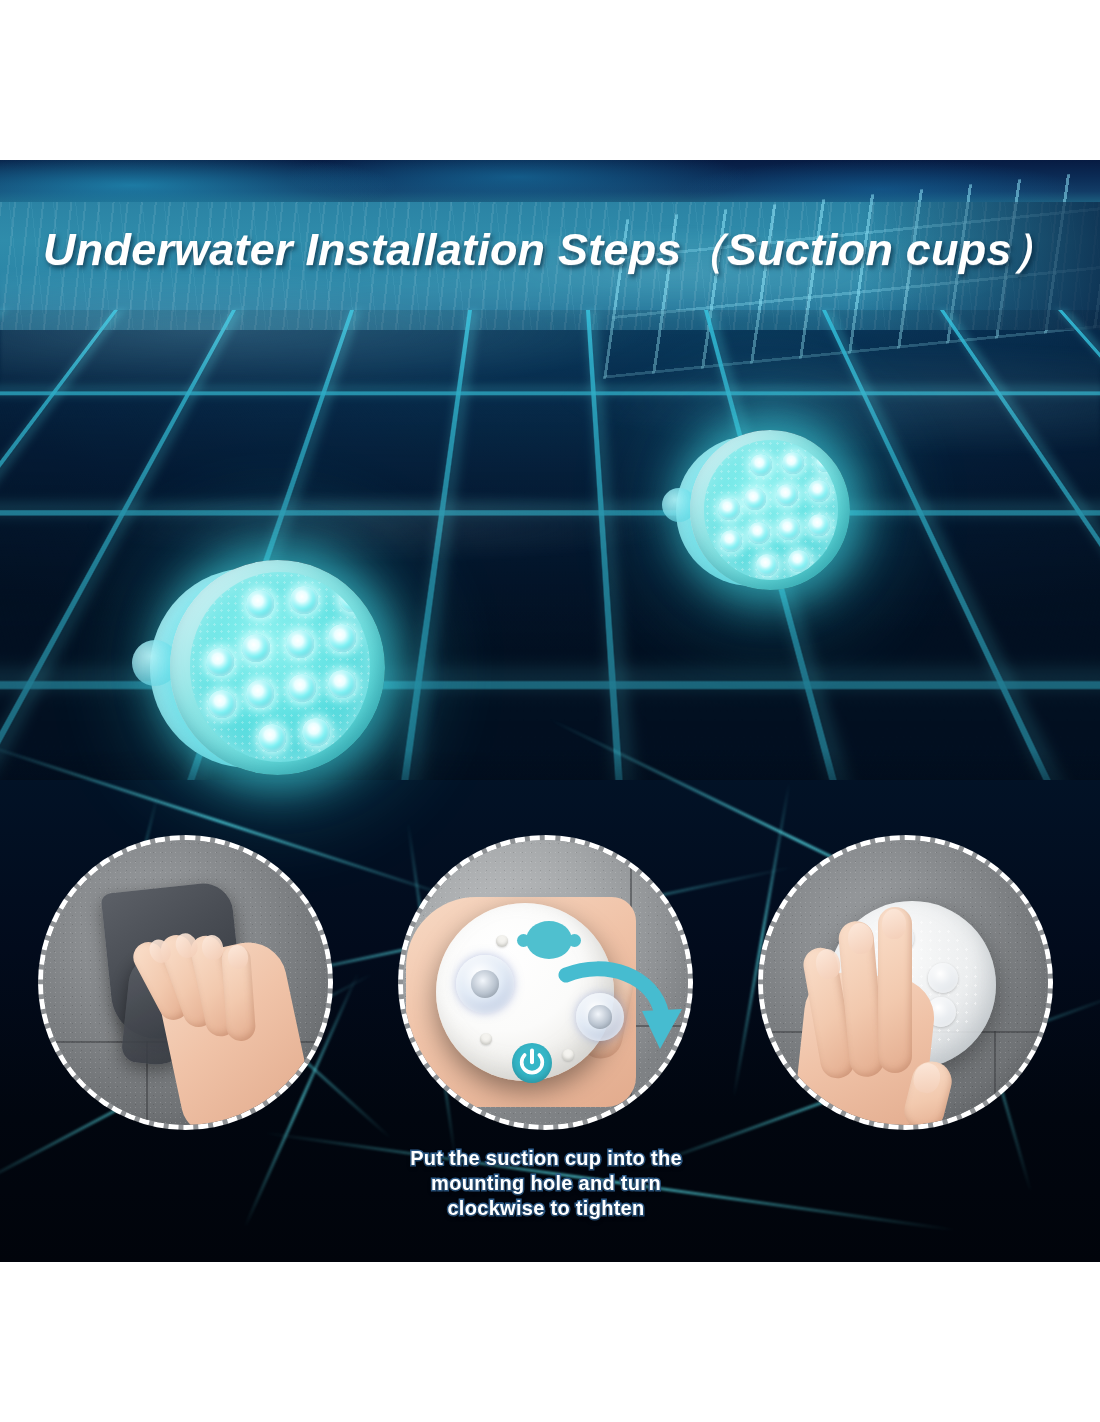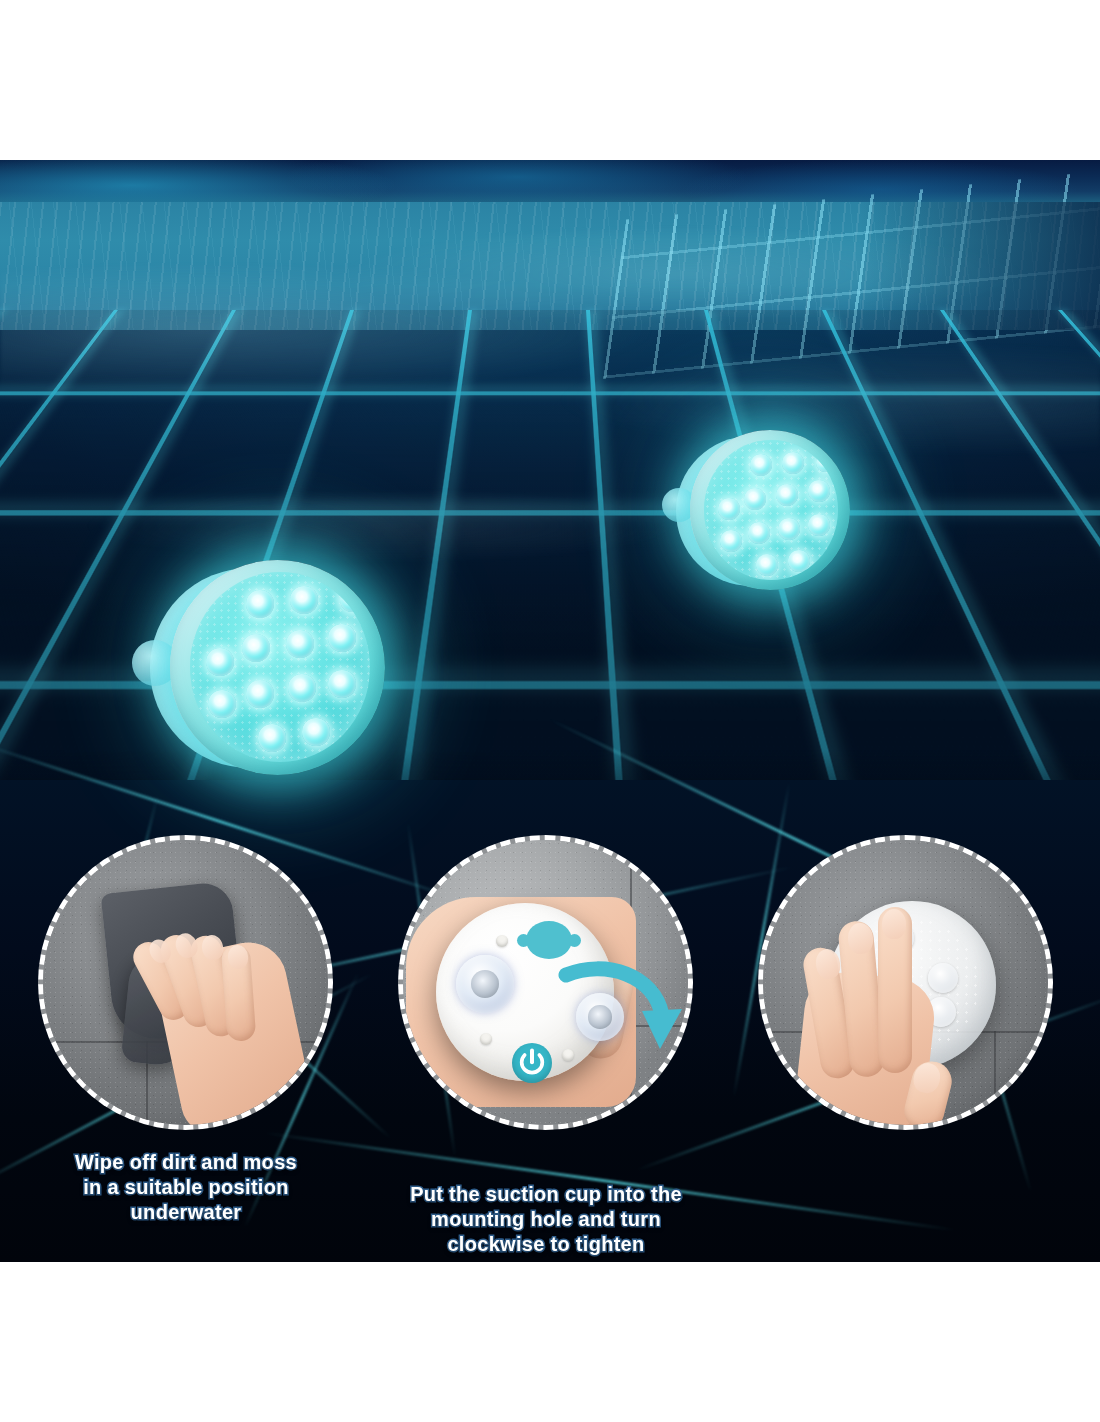--- a/index.html
+++ b/index.html
@@ -211,20 +211,21 @@
         <i style="left:260px;top:400px;width:700px;transform:rotate(8deg);"></i>
         <i style="left:60px;top:230px;width:380px;transform:rotate(42deg);"></i>
         <i class="v" style="left:120px;top:10px;height:300px;transform:rotate(14deg);"></i>
         <i class="v" style="left:430px;top:40px;height:340px;transform:rotate(-8deg);"></i>
         <i class="v" style="left:760px;top:0px;height:320px;transform:rotate(10deg);"></i>
         <i class="v" style="left:980px;top:60px;height:360px;transform:rotate(-16deg);"></i>
         <i class="v" style="left:300px;top:180px;height:280px;transform:rotate(24deg);"></i>
       </div>
     </div>
 
+    <div class="title">Underwater Installation Steps（Suction cups）</div>
 
     <div class="led" style="left:690px;top:270px;width:160px;height:160px;">
       <div class="body" style="left:-14px;top:6px;width:150px;height:150px;"></div>
       <div class="cupstem" style="left:-28px;top:58px;width:34px;height:34px;"></div>
       <div class="rim"></div>
       <div class="face" style="left:14px;top:10px;width:134px;height:140px;">
         <div class="texture"></div>
         <div class="lamp" style="left:46px;top:14px;width:22px;height:22px;"></div>
         <div class="lamp" style="left:78px;top:12px;width:22px;height:22px;"></div>
         <div class="lamp" style="left:104px;top:40px;width:22px;height:22px;"></div>
@@ -346,21 +347,18 @@
         <div class="finger" style="left:86px;top:86px;width:35px;height:156px;transform:rotate(-5deg);"></div>
         <div class="finger" style="left:120px;top:72px;width:34px;height:166px;transform:rotate(0deg);"></div>
         <div class="finger" style="left:150px;top:226px;width:40px;height:70px;transform:rotate(14deg);"></div>
         <div class="nail" style="left:58px;top:114px;width:24px;height:30px;transform:rotate(-10deg);"></div>
         <div class="nail" style="left:90px;top:88px;width:25px;height:31px;transform:rotate(-5deg);"></div>
         <div class="nail" style="left:124px;top:74px;width:24px;height:30px;"></div>
         <div class="nail" style="left:156px;top:228px;width:26px;height:30px;transform:rotate(14deg);"></div>
       </div>
     </div>
 
-    <div class="caption" style="left:28px;top:990px;width:316px;">Wipe off dirt and moss
-in a suitable position
-underwater</div>
-    <div class="caption" style="left:384px;top:1022px;width:324px;">Put the suction cup into the
+    <div class="caption" style="left:384px;top:986px;width:324px;">Put the suction cup into the
 mounting hole and turn
 clockwise to tighten</div>
 
   </div>
 </div>
 
 </body></html>

